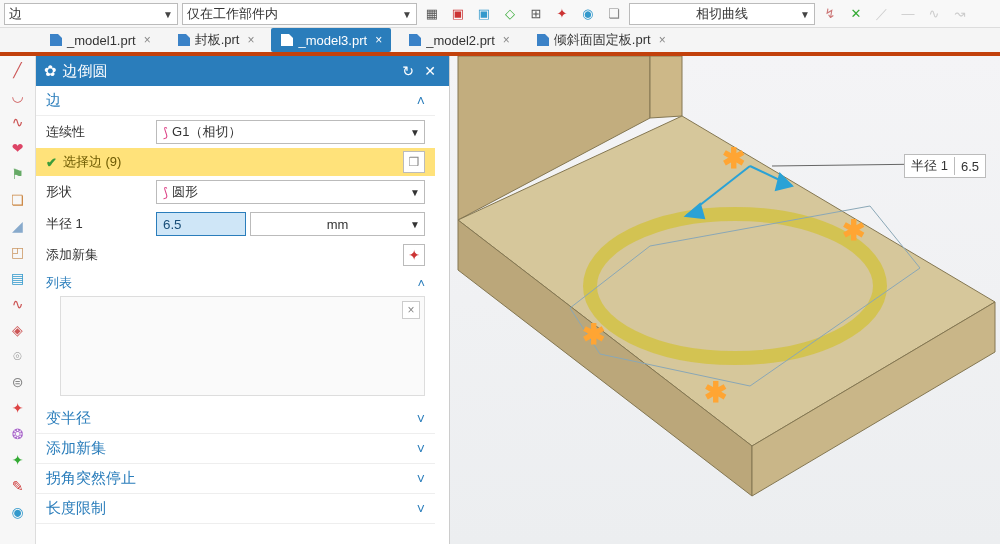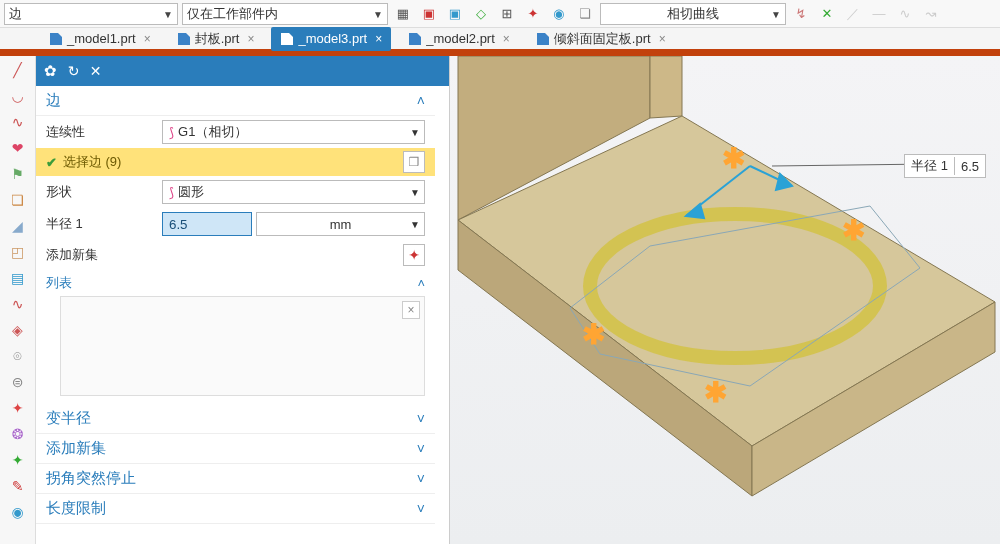--- a/index.html
+++ b/index.html
@@ -3,26 +3,26 @@
 <meta charset="utf-8">
 <style>
   * { box-sizing: border-box; margin: 0; padding: 0; font-family: "Microsoft YaHei", Arial, sans-serif; }
   body { width: 1000px; height: 544px; overflow: hidden; background: #fff; font-size: 13px; color: #333; position: relative; }
 
   
   .topbar { height: 28px; display: flex; align-items: center; background: #f8f8f8; border-bottom: 1px solid #ddd; gap: 4px; padding: 0 4px; }
   .combo { height: 22px; border: 1px solid #bbb; background: #fff; display: flex; align-items: center; padding: 0 4px; position: relative; }
   .combo .arrow { position: absolute; right: 4px; top: 50%; transform: translateY(-50%); font-size: 10px; color: #444; }
   .combo1 { width: 174px; }
-  .combo2 { width: 206px; }
+  .combo2 { width: 235px; }
   .combo3 { width: 186px; justify-content: center; }
   .tb-icon { width: 22px; height: 22px; display: flex; align-items: center; justify-content: center; border: 1px solid transparent; color: #555; font-size: 13px; }
 
   
-  .tabs { height: 28px; display: flex; align-items: center; background: #f5f5f5; border-bottom: 7px solid #c2410c; padding-left: 40px; }
+  .tabs { height: 28px; display: flex; align-items: center; background: #f5f5f5; border-bottom: 4px solid #c2410c; padding-left: 40px; }
   .tab { display: flex; align-items: center; height: 24px; margin-right: 8px; padding: 0 8px; gap: 4px; font-size: 13px; color: #333; border: 1px solid transparent; cursor: pointer; }
   .tab.active { background: #2a7dbb; color: #fff; border-radius: 2px; }
   .tab .page-icon { width: 14px; height: 14px; display: inline-block; }
   .tab.active .page-icon svg path { fill: #fff; }
   .close-x { color: #888; font-size: 12px; margin-left: 4px; }
   .tab.active .close-x { color: #fff; }
 
   
   .left-tools { position: absolute; left: 0; top: 56px; width: 36px; bottom: 0; background: #f7f7f7; border-right: 1px solid #ddd; display: flex; flex-direction: column; align-items: center; padding-top: 2px; gap: 2px; }
   .left-tools .lt { width: 28px; height: 24px; display: flex; align-items: center; justify-content: center; font-size: 14px; color: #666; cursor: pointer; }
@@ -33,21 +33,21 @@
   
   .panel { width: 414px; display: flex; flex-direction: column; border-right: 1px solid #ccc; background: #fff; }
   .panel-title { height: 30px; background: #2a7dbb; color: #fff; display: flex; align-items: center; padding: 0 8px; font-size: 15px; }
   .panel-title .gear { margin-right: 6px; }
   .panel-title .flex { flex: 1; }
   .panel-title .title-btn { width: 22px; height: 22px; display: flex; align-items: center; justify-content: center; color: #fff; cursor: pointer; font-size: 14px; }
   .panel-body { flex: 1; overflow-y: auto; position: relative; padding-right: 14px; }
   .scrollbar-shadow { position: absolute; right: 0; top: 30px; bottom: 0; width: 14px; background: #f0f0f0; border-left: 1px solid #ddd; }
   .section-head { height: 30px; display: flex; align-items: center; padding: 0 10px; color: #2a7dbb; font-size: 15px; font-weight: 500; cursor: pointer; border-bottom: 1px solid #eee; }
   .section-head .chev { margin-left: auto; color: #2a7dbb; font-size: 14px; }
-  .row { display: flex; align-items: center; padding: 4px 10px; gap: 6px; }
+  .row { display: flex; align-items: center; padding: 4px 10px; }
   .row .label { width: 110px; color: #333; }
   .row .field { flex: 1; display: flex; align-items: center; gap: 4px; }
   .dropdown-field { flex: 1; height: 24px; border: 1px solid #bbb; display: flex; align-items: center; padding: 0 6px; background: #fff; position: relative; }
   .dropdown-field .arrow { position: absolute; right: 4px; top: 50%; transform: translateY(-50%); font-size: 10px; }
   .wave-icon { color: #d48; margin-right: 4px; }
   .sel-row { background: #ffe27a; height: 28px; display: flex; align-items: center; padding: 0 10px; gap: 6px; }
   .sel-row .check { color: #3b9c3b; font-weight: bold; }
   .sel-row .sel-label { color: #6b5800; }
   .sel-row .cube-btn { margin-left: auto; width: 22px; height: 22px; border: 1px solid #bbb; background: #fff; display: flex; align-items: center; justify-content: center; color: #888; font-size: 12px; }
   .input-radius { width: 90px; height: 24px; border: 1px solid #2a7dbb; background: #cfe6f7; padding: 0 6px; color: #1a4f78; }
@@ -155,20 +155,21 @@
   <div class="lt" style="color:#3a3">✦</div>
   <div class="lt" style="color:#c33">✎</div>
   <div class="lt" style="color:#39c">◉</div>
 </div>
 
 <div class="main">
 
   <div class="panel">
     <div class="panel-title">
       <span class="gear">✿</span>
+      <span class="flex">边倒圆</span>
       <span class="title-btn">↻</span>
       <span class="title-btn">✕</span>
     </div>
     <div class="panel-body">
 
       <div class="section-head">
         <span>边</span>
         <span class="chev">˄</span>
       </div>
 

